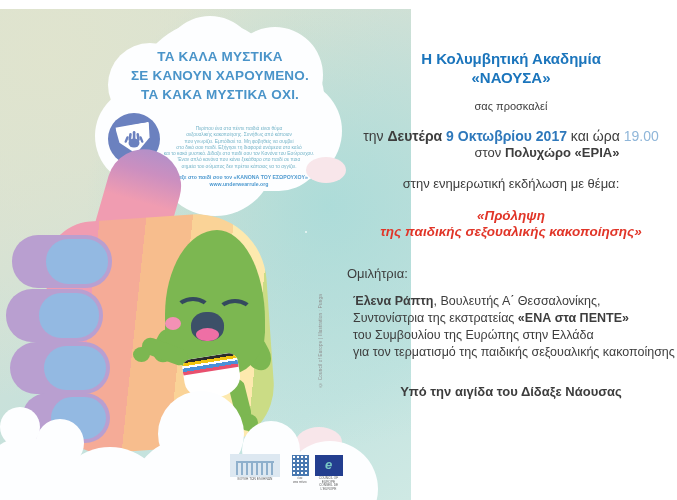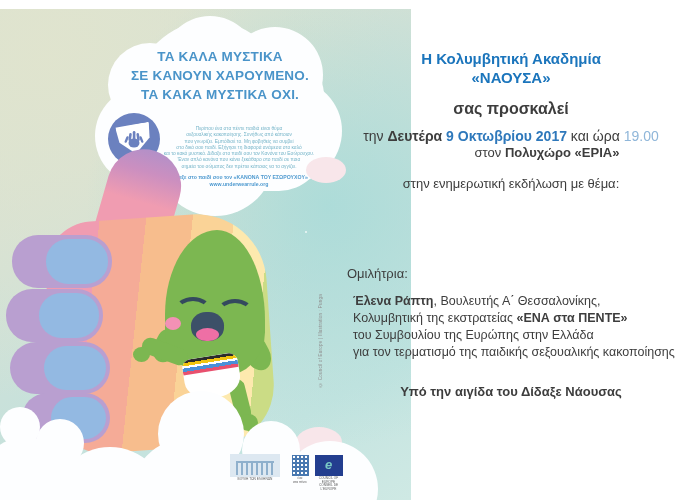--- a/index.html
+++ b/index.html
@@ -117,21 +117,21 @@
     font-size:13px;font-style:italic;font-weight:bold;line-height:19px;text-align:center;
   }
   .logo-parl{left:0;top:2px;width:54px;}
   .logo-oif{left:60px;top:3px;width:24px;}
   .logo-coe{left:86px;top:3px;width:29px;}
 
   
   .invite{position:absolute;left:345px;top:0;width:332px;height:488px;}
   .line{position:absolute;width:100%;text-align:center;}
   .org{top:49px;font-size:15px;font-weight:bold;color:#1b75bc;line-height:19px;white-space:pre-line;}
-  .invites{top:100px;font-size:16px;font-weight:bold;}
+  .invites{top:100px;font-size:11px;}
   .dateline{top:128px;font-size:14px;}
   .venueline{top:145px;font-size:13px;margin-left:36px;}
   .eventline{top:176px;font-size:13px;}
   .theme{top:208px;font-size:13.5px;font-weight:bold;font-style:italic;color:#e13528;line-height:16px;white-space:pre-line;}
   .speaker-label{position:absolute;left:2px;top:266px;font-size:13px;}
   .speaker-block{position:absolute;left:8px;top:293px;width:330px;font-size:12.5px;line-height:17px;text-align:left;}
   .auspices{top:384px;font-size:13px;font-weight:bold;}
   .b{font-weight:bold;}
   .blue{color:#2e78bb;font-weight:bold;}
   .lblue{color:#8fb6d9;}
@@ -251,24 +251,26 @@
 <div class="invite">
   <div class="line org">Η Κολυμβητική Ακαδημία
 «ΝΑΟΥΣΑ»</div>
   <div class="line invites">σας προσκαλεί</div>
 
   <div class="line dateline"><span>την </span><span class="b">Δευτέρα</span><span class="blue"> 9 Οκτωβρίου 2017 </span><span>και ώρα </span><span class="lblue">19.00</span></div>
 
   <div class="line venueline"><span>στον </span><span class="b">Πολυχώρο «ΕΡΙΑ»</span></div>
 
   <div class="line eventline">στην ενημερωτική εκδήλωση με θέμα:</div>
+  <div class="line theme">«Πρόληψη
+της παιδικής σεξουαλικής κακοποίησης»</div>
 
   <div class="speaker-label">Ομιλήτρια:</div>
 
   <div class="speaker-block">
     <div><span class="b">Έλενα Ράπτη</span><span>, Βουλευτής Α΄ Θεσσαλονίκης,</span></div>
-    <div><span>Κολυμβητική της εκστρατείας </span><span class="b">«ΕΝΑ στα ΠΕΝΤΕ»</span></div>
+    <div><span>Συντονίστρια της εκστρατείας </span><span class="b">«ΕΝΑ στα ΠΕΝΤΕ»</span></div>
     <div>του Συμβουλίου της Ευρώπης στην Ελλάδα</div>
     <div>για τον τερματισμό της παιδικής σεξουαλικής κακοποίησης</div>
   </div>
 
   <div class="line auspices">Υπό την αιγίδα του Δίδαξε Νάουσας</div>
 </div>
 
 </body></html>

